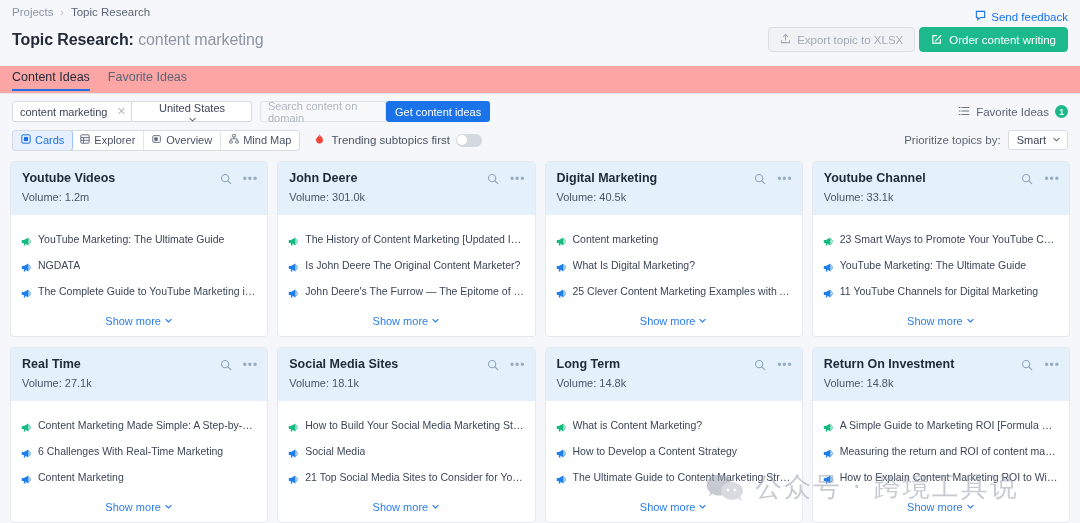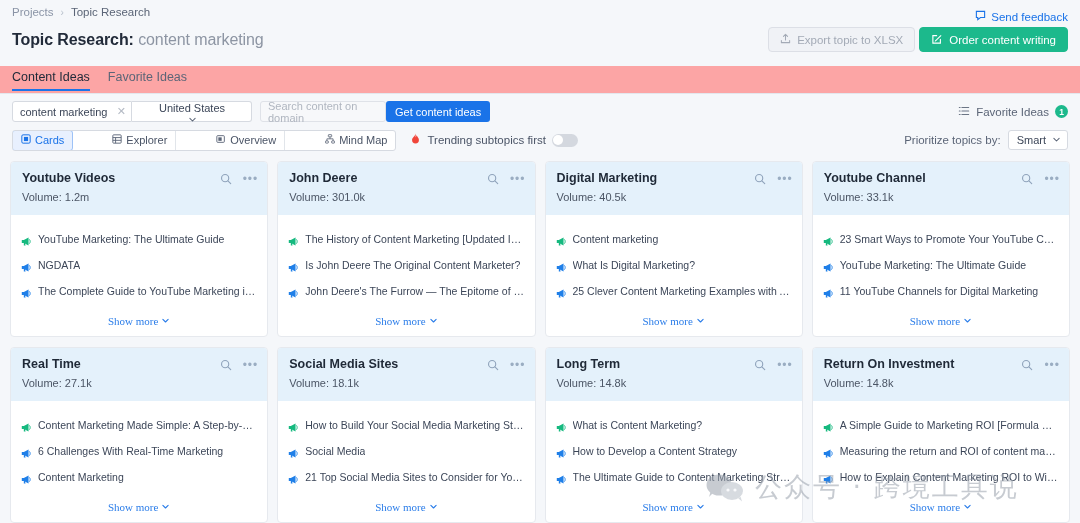--- a/index.html
+++ b/index.html
@@ -56,21 +56,21 @@
 
   .fav-ideas { margin-left: auto; display: flex; align-items: center; gap: 6px; font-size: 11.5px;
                color: #5b6577; cursor: pointer; }
   .fav-badge { width: 13px; height: 13px; border-radius: 50%; background: #1cb98c; color: #fff;
                font-size: 8.5px; display: flex; align-items: center; justify-content: center; font-weight: bold; }
 
   
   .viewbar { height: 26px; padding: 0 12px; display: flex; align-items: center; margin-top: 3px; }
   .seg { display: flex; height: 21px; border-radius: 3px; overflow: hidden; border: 1px solid #d6dae1; background: #fff; }
   .seg-item { display: flex; align-items: center; gap: 4px; padding: 0 8px; font-size: 11px; color: #4a5466;
-              border-right: 1px solid #e1e5ea; cursor: pointer; margin-left: 32px; }
+              border-right: 1px solid #e1e5ea; cursor: pointer; }
   .seg-item:last-child { border-right: none; }
   .seg-item.active { background: #e8f0fe; color: #1a73e8; border: 1px solid #9dc2f7; margin: -1px; border-radius: 3px; }
 
   .trend { display: flex; align-items: center; gap: 6px; margin-left: 14px; font-size: 11.5px; color: #4a5466; }
   .toggle { width: 26px; height: 13px; border-radius: 7px; background: #d4d8df; position: relative; cursor: pointer; }
   .toggle::after { content: ""; position: absolute; top: 1.5px; left: 1.5px; width: 10px; height: 10px;
                    border-radius: 50%; background: #fff; }
 
   .prioritize { margin-left: auto; display: flex; align-items: center; gap: 7px; font-size: 11.5px; color: #5b6577; }
   .prio-sel { display: flex; align-items: center; gap: 6px; height: 20px; padding: 0 6px 0 8px;
@@ -89,21 +89,21 @@
   .ico-btn { cursor: pointer; color: #8fa3bb; display: flex; align-items: center; }
   .dots { letter-spacing: 1px; font-size: 12px; color: #9aadc2; line-height: 8px; }
 
   .card-body { flex: 1; padding: 18px 10px 0 10px; display: flex; flex-direction: column; }
   .idea { display: flex; align-items: flex-start; gap: 6px; margin-bottom: 8px; overflow: hidden; }
   .idea-text { font-size: 10.5px; color: #3c4658; white-space: nowrap; overflow: hidden;
                text-overflow: ellipsis; line-height: 12px; }
   .megaphone { flex: none; margin-top: 0px; }
 
   .show-more { text-align: center; padding-bottom: 9px; margin-top: auto; font-size: 11px;
-               color: #2b7de9; cursor: pointer; display: flex; align-items: center; justify-content: center; gap: 3px; font-family: Liberation Serif, serif; }
+               color: #2b7de9; cursor: pointer; display: flex; align-items: center; justify-content: center; gap: 3px; }
 
   
   .watermark { position: absolute; left: 705px; top: 469px; display: flex; align-items: center; gap: 10px;
                opacity: 0.55; pointer-events: none; }
   .wm-text { font-size: 27px; color: #9aa2ad; letter-spacing: 2px; font-family: "DejaVu Sans", sans-serif; }
   .wm-bubbles { position: relative; width: 40px; height: 30px; }
 </style>
 </head>
 <body>
 

